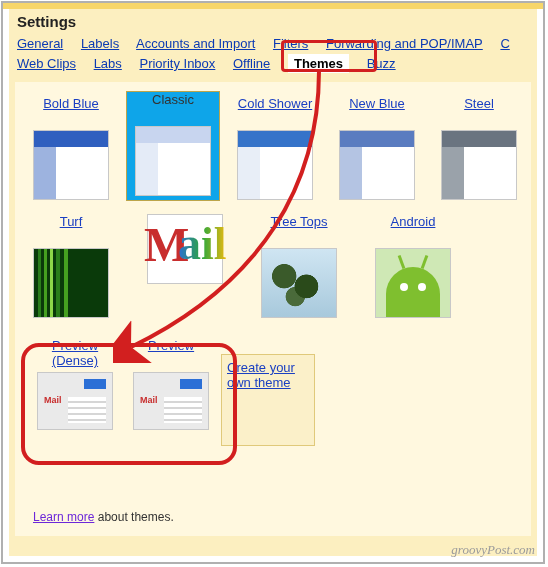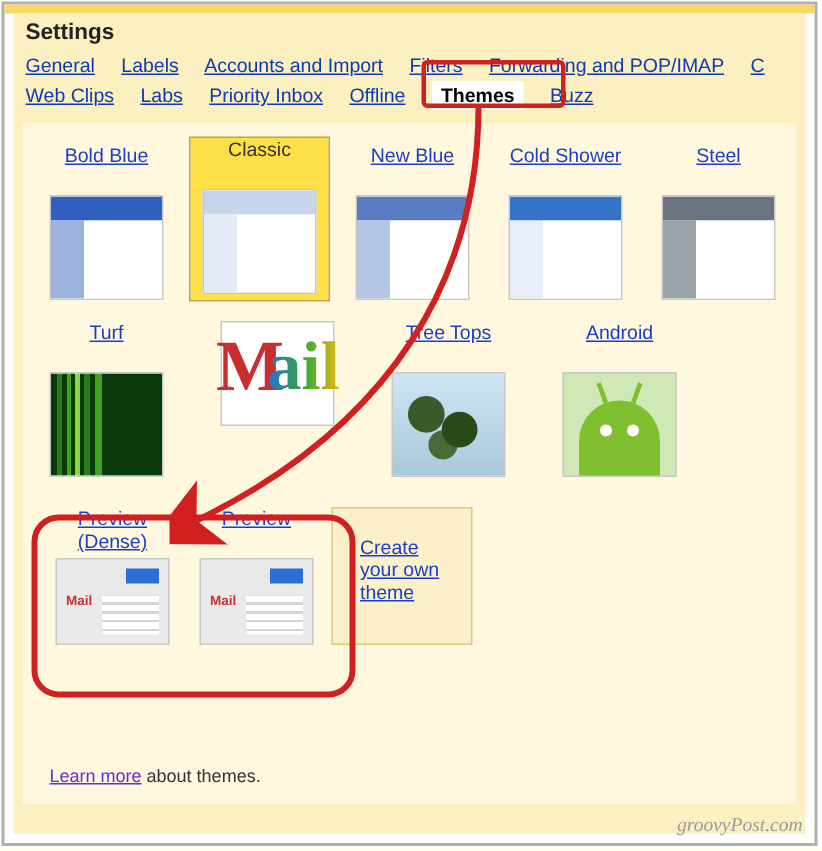--- a/index.html
+++ b/index.html
@@ -88,21 +88,21 @@
     margin: 0 auto;
     border: 1px solid #c8c8c8;
     background: #fff;
     position: relative;
     overflow: hidden;
   }
   .swatch .top { position:absolute; top:0; left:0; right:0; height:16px; }
   .swatch .side { position:absolute; top:16px; left:0; width:22px; bottom:0; }
   .swatch .main { position:absolute; top:16px; left:22px; right:0; bottom:0; background:#fff; }
   .theme.selected .label { color:#333; text-decoration:none; }
-  .theme.selected { background:#fde047; outline:1px solid #bca54a; padding-bottom:4px; margin-top:-4px; }
+  .theme.selected { background:#0ea5e9; outline:1px solid #bca54a; padding-bottom:4px; margin-top:-4px; }
 
   .imgswatch { width:76px; height:70px; margin:0 auto; border:1px solid #c8c8c8; }
   .turf { background:linear-gradient(90deg,#0a3a0a 0,#0a3a0a 5%,#2a7c1a 5%,#2a7c1a 10%,#0a3a0a 10%,#0a3a0a 14%,#45a020 14%,#45a020 18%,#0a3a0a 18%,#0a3a0a 22%,#8ed649 22%,#8ed649 26%,#0a3a0a 26%,#0a3a0a 30%,#2a7c1a 30%,#2a7c1a 35%,#0a3a0a 35%,#0a3a0a 40%,#45a020 40%,#45a020 46%,#0a3a0a 46%,#0a3a0a 100%); }
   .marker { background:#fff; position:relative; }
   .marker::before { content:"M"; position:absolute; left:-4px; top:6px; font:bold 48px/1 Georgia; color:#c82e2e; }
   .marker::after { content:"ail"; position:absolute; left:30px; top:6px; font:bold 46px/1 Georgia;
     background:linear-gradient(90deg,#2b6fd6,#2fa83a,#f2b90f); -webkit-background-clip:text; color:transparent; }
   .tree { background:
     radial-gradient(circle at 30% 40%,#3a5a2a 0 18%,transparent 19%),
     radial-gradient(circle at 60% 55%,#2a4a1a 0 20%,transparent 21%),
@@ -123,21 +123,22 @@
   .prev-swatch .bar { position:absolute; top:6px; right:6px; width:22px; height:10px; background:#2b6fd6; }
   .prev-swatch .mail { position:absolute; top:22px; left:6px; font:bold 9px Arial; color:#c82e2e; }
   .prev-swatch .lines { position:absolute; top:24px; left:30px; right:6px; bottom:6px;
     background:repeating-linear-gradient(#fff,#fff 4px,#d6d6d6 4px,#d6d6d6 6px); }
 
   .create-box {
     width: 94px;
     height: 92px;
     border: 1px solid #e0c97a;
     background: #fbf0c9;
-    padding: 18px;
+    padding: 5px;
+    margin-top: 16px;
   }
   .create-box a { color:#1a3fc2; text-decoration:underline; }
 
   .row2 { margin-top: 14px; display:grid; grid-template-columns: repeat(5, 92px); column-gap:22px; justify-content:space-between; }
   .row3 { margin-top: 20px; display:flex; gap:4px; align-items:flex-start; padding-left:4px; }
 
   .learn { position:absolute; bottom:12px; left:18px; font-size:12px; color:#333; }
   .learn a { color:#6d28d9; text-decoration:underline; }
 
   .red-callout-tab {
@@ -206,32 +207,32 @@
         </div>
         <div class="theme selected">
           <span class="label">Classic</span>
           <div class="swatch">
             <div class="top" style="background:#c8d5ef"></div>
             <div class="side" style="background:#e4ebf7"></div>
             <div class="main"></div>
           </div>
         </div>
         <div class="theme">
+          <span class="label">Cold Shower</span>
+          <div class="swatch">
+            <div class="top" style="background:#3573c9"></div>
+            <div class="side" style="background:#e8eef7"></div>
+            <div class="main"></div>
+          </div>
+        </div>
+        <div class="theme">
           <span class="label">New Blue</span>
           <div class="swatch">
             <div class="top" style="background:#5a7cc0"></div>
             <div class="side" style="background:#b4c4e3"></div>
-            <div class="main"></div>
-          </div>
-        </div>
-        <div class="theme">
-          <span class="label">Cold Shower</span>
-          <div class="swatch">
-            <div class="top" style="background:#3573c9"></div>
-            <div class="side" style="background:#e8eef7"></div>
             <div class="main"></div>
           </div>
         </div>
         <div class="theme">
           <span class="label">Steel</span>
           <div class="swatch">
             <div class="top" style="background:#6a7480"></div>
             <div class="side" style="background:#9aa2aa"></div>
             <div class="main"></div>
           </div>

